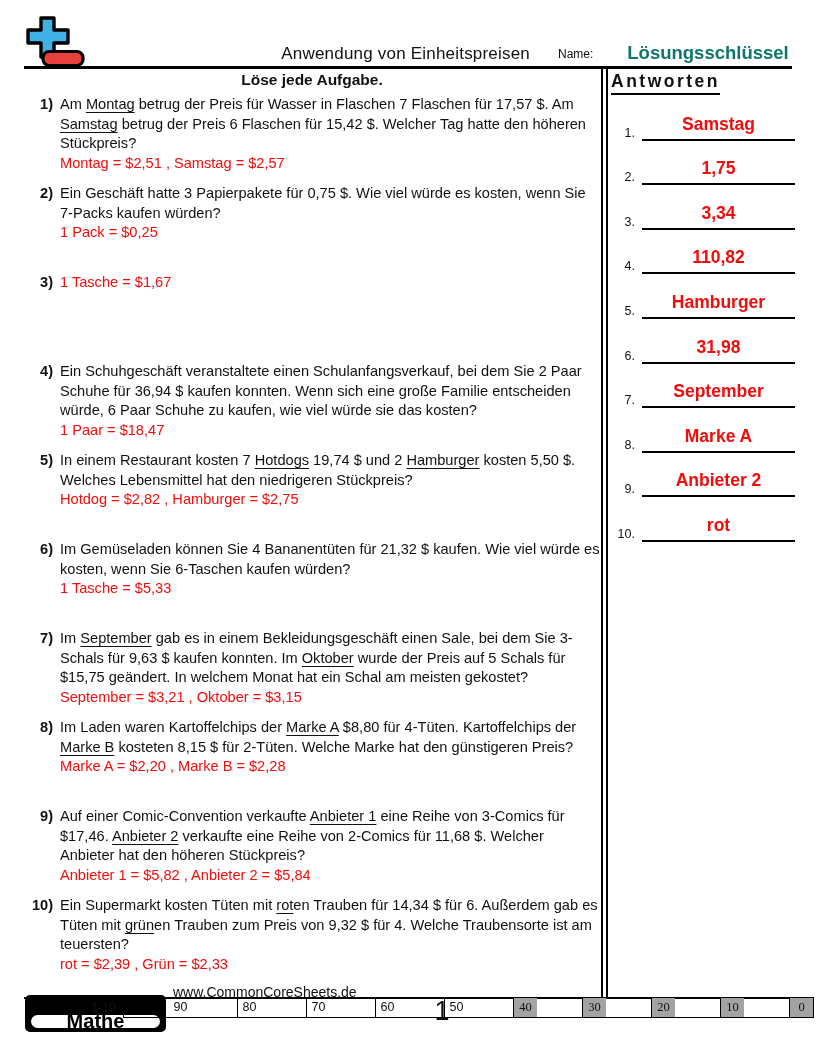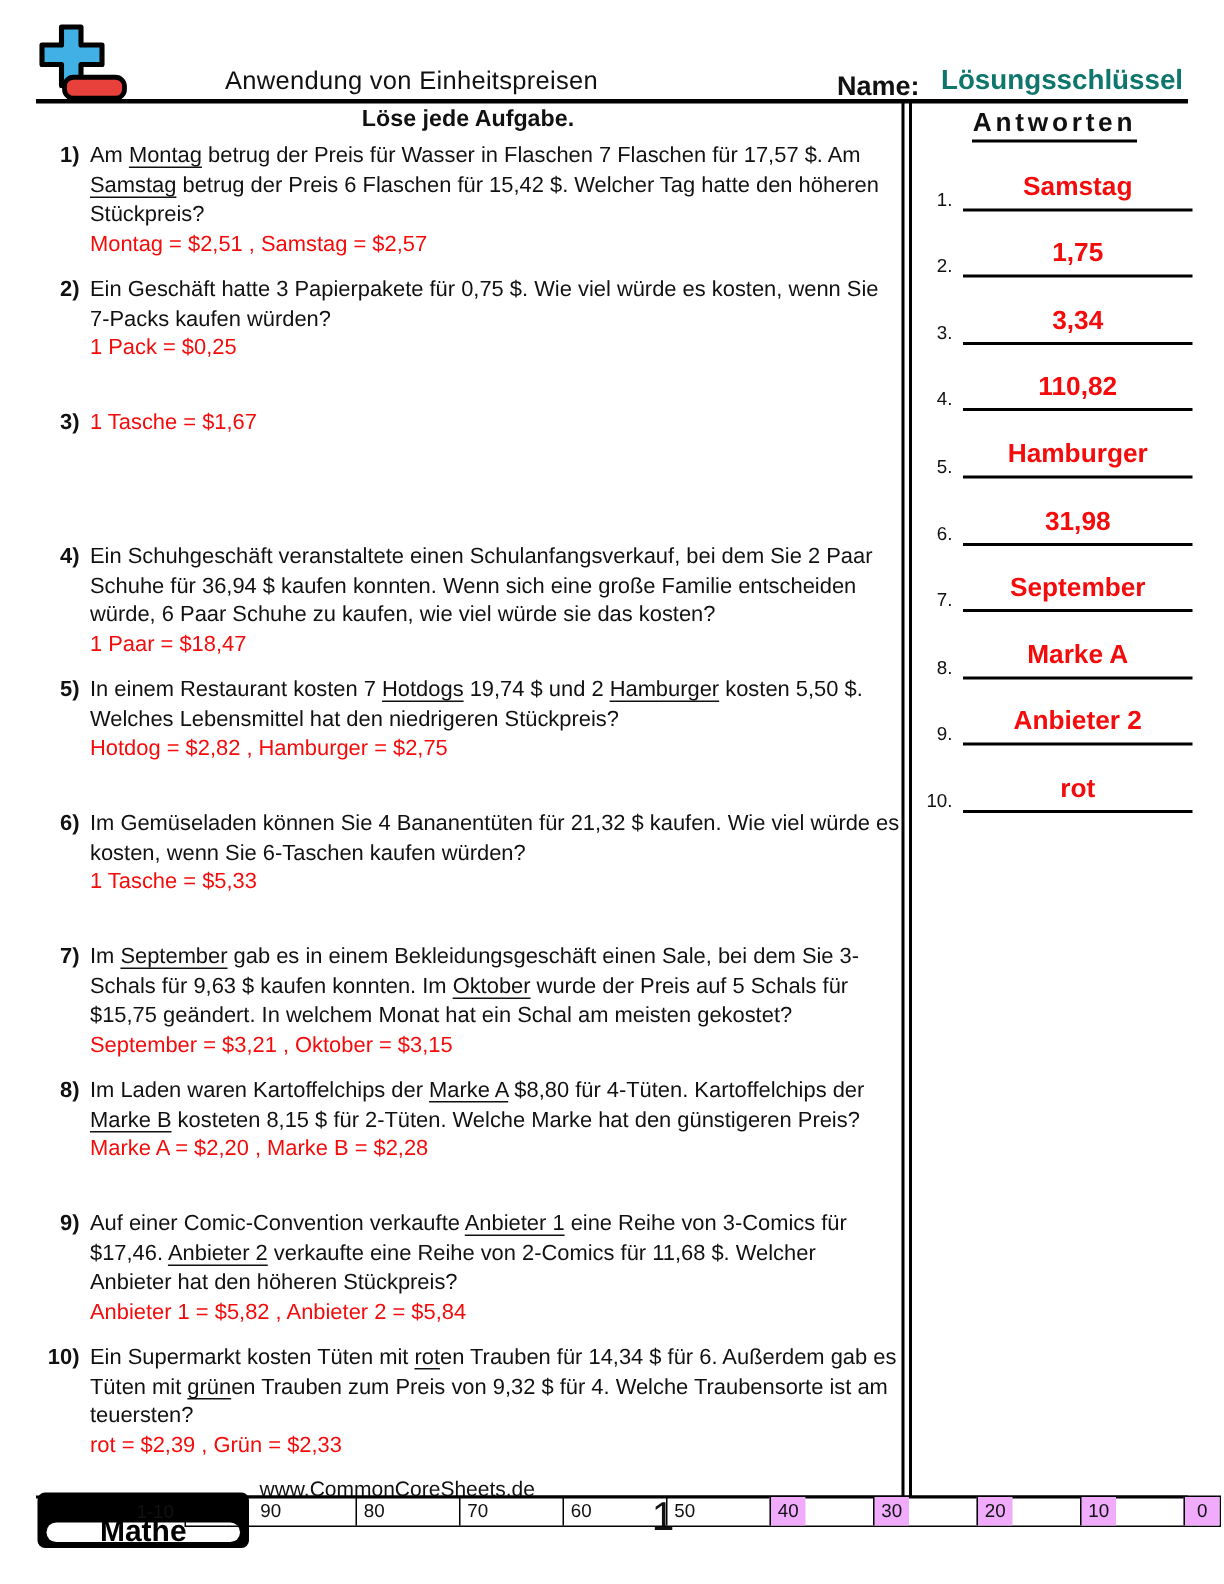--- a/index.html
+++ b/index.html
@@ -4,24 +4,24 @@
 <style>
   html,body { margin:0; padding:0; }
   body {
     width:816px; height:1056px; background:#ffffff; position:relative;
     font-family:"Liberation Sans", sans-serif; color:#111;
     -webkit-font-smoothing:antialiased; overflow:hidden;
   }
   
   .logo { position:absolute; left:26px; top:15px; width:62px; height:54px; }
   .page-title {
-    position:absolute; left:150px; top:44px; width:380px; text-align:left;
+    position:absolute; left:150px; top:44px; width:380px; text-align:right;
     font-size:17px; letter-spacing:0.2px;
   }
-  .name-label { position:absolute; left:558px; top:47px; font-size:18px;font-weight:bold; }
+  .name-label { position:absolute; left:558px; top:47px; font-size:12px; }
   .answer-key {
     position:absolute; left:620px; top:42px; width:176px; text-align:center;
     font-size:18.5px; font-weight:bold; color:#0f766e;
   }
   .header-rule { position:absolute; left:24px; width:768px; top:66px; height:3px; background:#000; }
 
   
   .col-sep {
     position:absolute; left:601px; top:66px; height:932px; width:3px;
     border-left:2px solid #000; border-right:2px solid #000; box-sizing:content-box;
@@ -32,21 +32,21 @@
   .problems-list { margin-top:6px; }
   .problem { display:flex; height:89px; overflow:visible; }
   .p-num { width:36px; text-align:right; padding-right:7px; box-sizing:border-box;
            font-weight:bold; font-size:14.6px; line-height:19.6px; }
   .p-body { flex:1; font-size:14.6px; line-height:19.6px; }
   .p-text .u { text-decoration:underline; text-underline-offset:2.5px; }
   .p-answer { color:#f40b0b; }
 
   
   .answers-col { position:absolute; left:611px; top:71px; width:184px; }
-  .answers-title-wrap { text-align:center; }
+  .answers-title-wrap { }
   .answers-title {
     display:inline-block; font-size:17.5px; font-weight:bold; letter-spacing:2.5px;
     border-bottom:2.5px solid #000; padding-bottom:1px;
   }
   .answers-list { margin-top:1px; }
   .answer-row { display:flex; align-items:flex-end; height:44.6px; }
   .answer-num { font-size:12.5px; width:24px; text-align:right; margin-right:7px; padding-bottom:1px; }
   .answer-line { flex:1; border-bottom:2px solid #000; text-align:center; }
   .answer-value { display:inline-block; color:#f40b0b; font-weight:bold; font-size:17.5px; padding-bottom:4px; }
 
@@ -65,21 +65,21 @@
   .page-num { position:absolute; left:412px; top:996px; width:60px; text-align:center; font-size:27px; }
   .score-area { position:absolute; right:2px; top:997px; display:flex; align-items:center; }
   .score-range { font-size:12.5px; margin-right:7px; }
   .score-table { display:flex; border:1.6px solid #000; }
   .score-cell {
     width:23px; height:19px; line-height:19px; text-align:center; font-size:12.5px;
     border-left:1.6px solid #000;
     margin-left:45px;
   }
   .score-cell:first-child { border-left:none; }
-  .score-cell.hl { background:#f0abfc; }
+  .score-cell.hl { background:#a3a3a3;font-family:Liberation Serif, serif; }
 </style>
 </head>
 <body>
 
 <div class="logo">
   <svg width="62" height="54" viewBox="0 0 62 54">
     <path d="M15 3 h13 v12 h14 v13 h-14 v14 h-13 v-14 H2 v-13 h13 z" fill="#41b0e4" stroke="#000" stroke-width="3.4" stroke-linejoin="round"></path>
     <rect x="17" y="36.5" width="40" height="14" rx="6" fill="#e8413c" stroke="#000" stroke-width="3.2"></rect>
   </svg>
 </div>

